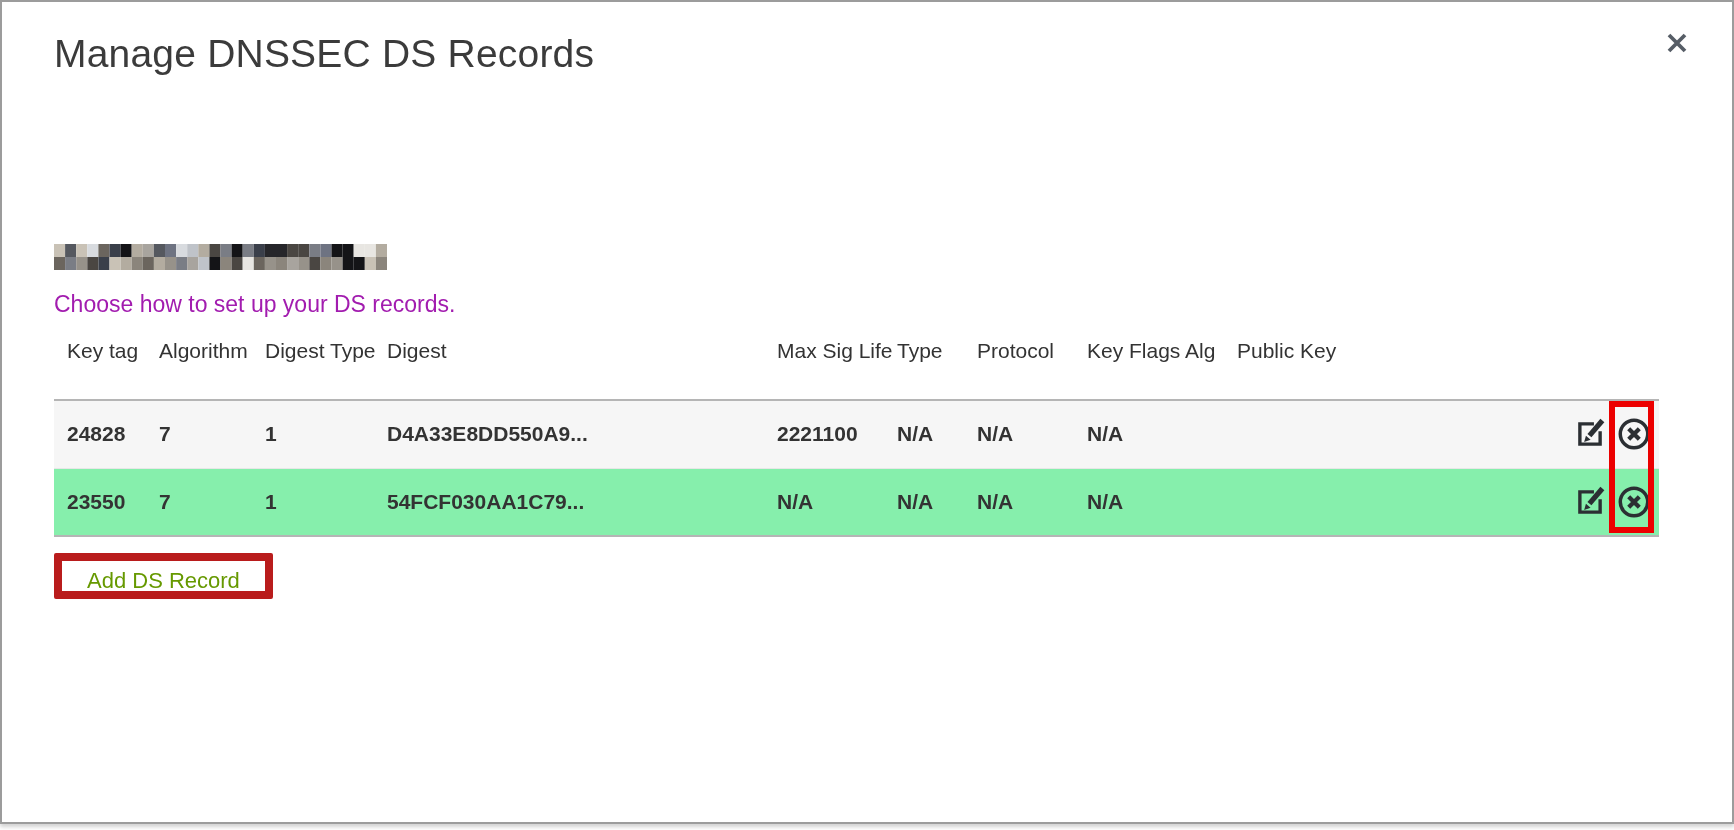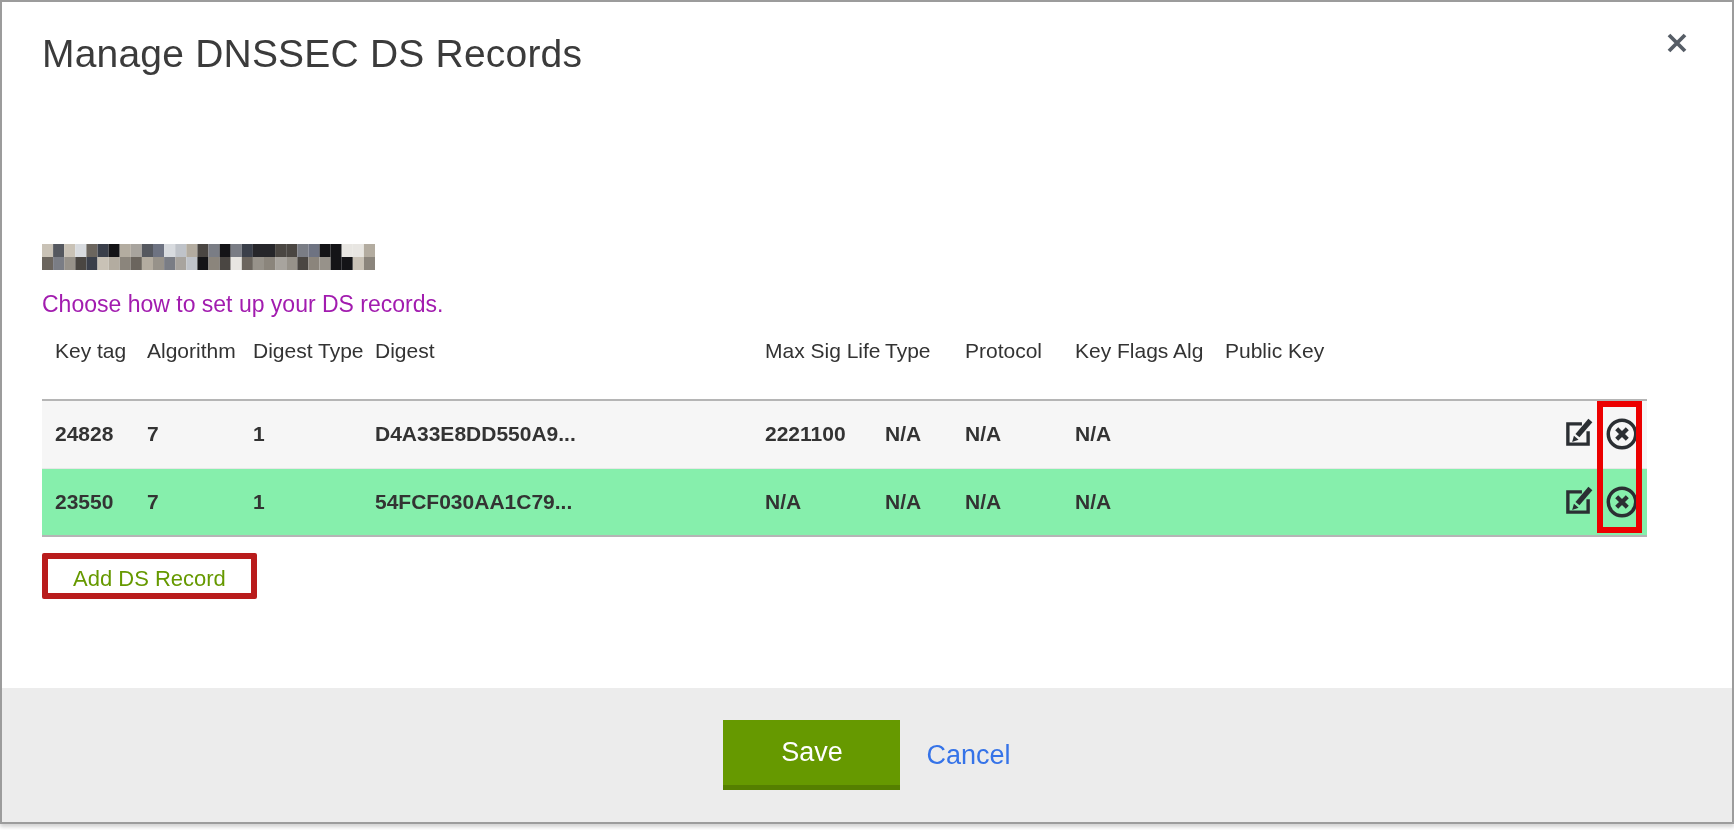--- a/index.html
+++ b/index.html
@@ -10,21 +10,21 @@
     color:#333;
     overflow:hidden;
   }
   .modal {
     position:relative;
     width:1734px; height:824px;
     background:#fff;
     border:2px solid #9c9c9c;
     box-shadow:0 3px 4px rgba(0,0,0,.18);
   }
-  .content { padding:0 44px 0 40px; }
+  .content { padding:0 44px 0 52px; }
 
   .modal-title {
     margin-top:30px;
     font-size:39px;
     font-weight:300;
     color:#3b3b3b;
     letter-spacing:.2px;
   }
   .close-btn {
     position:absolute; top:24px; right:38px;
@@ -83,21 +83,21 @@
     border:6px solid #ec0000;
     pointer-events:none;
   }
 
   .add-record-btn {
     display:inline-block;
     margin:16px 0 0 0;
     padding:0 25px;
     height:46px; line-height:40px;
     background:#fff;
-    border:6px solid #b91c1c;
+    border:8px solid #b91c1c;
     border-radius:2px;
     color:#669900;
     font-size:22px;
     font-family:"Liberation Sans", sans-serif;
     cursor:pointer;
   }
 
   .footer {
     position:absolute; left:0; right:0; bottom:0;
     height:134px;
@@ -285,18 +285,14 @@
 </td>
             </tr>
           </tbody>
       </table>
       <div class="annotation-box"></div>
     </div>
 
     <button class="add-record-btn">Add DS Record</button>
   </div>
 
-  <div class="footer">
-    <button class="save-btn">Save</button>
-    <a class="cancel-link">Cancel</a>
-  </div>
 
 </div>
 
 </body></html>

